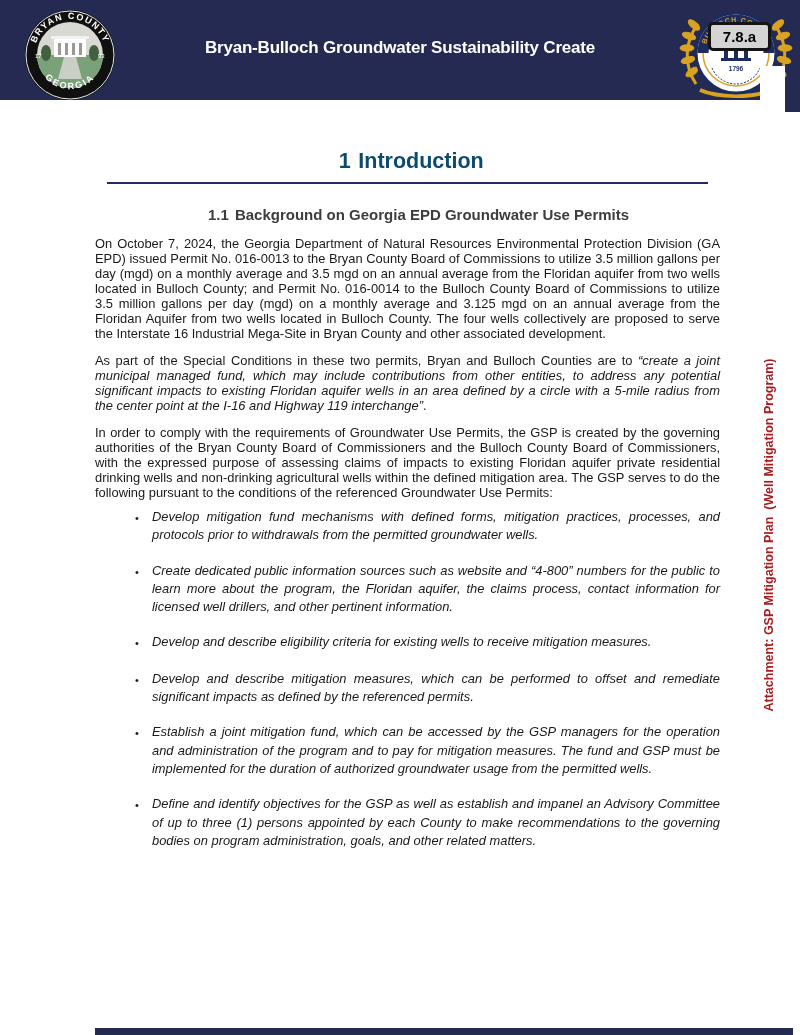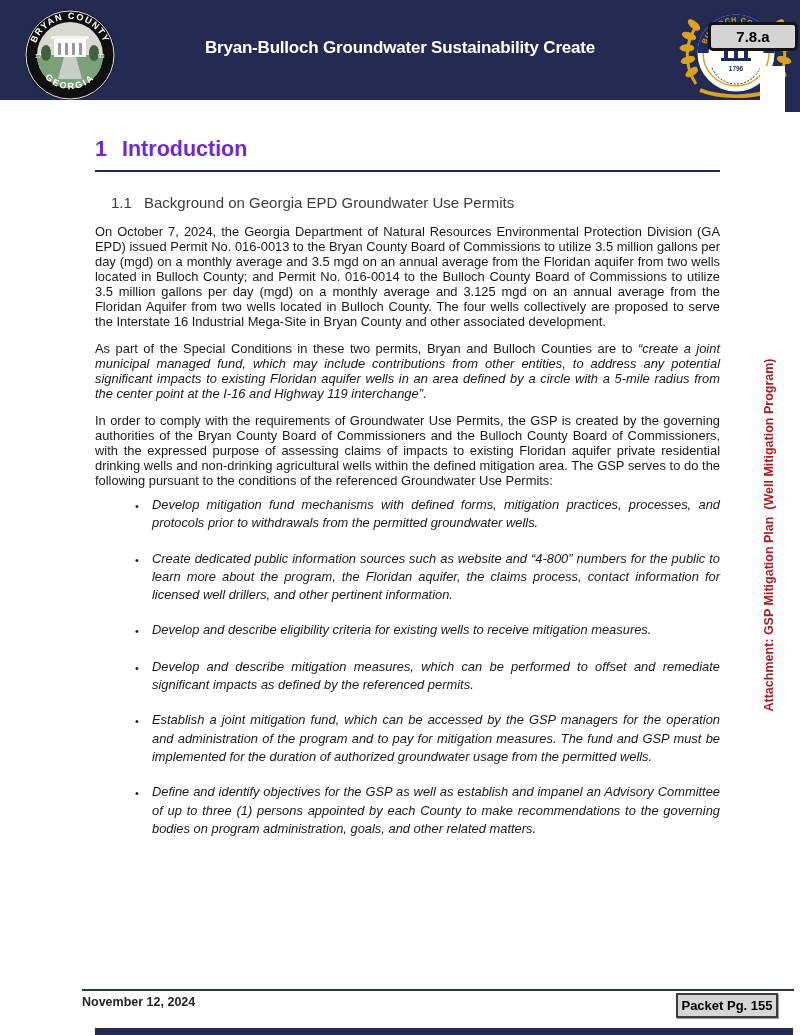--- a/index.html
+++ b/index.html
@@ -5,37 +5,37 @@
   html,body{margin:0;padding:0;background:#fff;}
   .page{position:relative;width:800px;height:1035px;background:#ffffff;overflow:hidden;
         font-family:"Liberation Sans",sans-serif;}
 
   
   .banner{position:absolute;left:0;top:0;width:800px;height:100px;background:#242a52;}
   .banner-title{position:absolute;left:0;right:0;top:38px;text-align:center;color:#ffffff;
         font-size:17px;font-weight:bold;letter-spacing:-0.2px;}
   .seal-left{position:absolute;left:24px;top:9px;}
   .seal-right{position:absolute;left:678px;top:6px;}
-  .page-tag{position:absolute;left:708px;top:22px;width:90px;height:29px;background:#d4d4d4;
+  .page-tag{position:absolute;left:708px;top:22px;width:63px;height:29px;background:#d4d4d4;
         border:3px solid #141414;border-radius:5px;box-sizing:border-box;
         display:flex;align-items:center;justify-content:center;
         font-size:15px;font-weight:bold;color:#000;}
   .white-patch{position:absolute;left:760px;top:66px;width:25px;height:34px;background:#ffffff;}
   .navy-notch{position:absolute;left:785px;top:100px;width:15px;height:12px;background:#242a52;}
 
   
   .sidebar-label{position:absolute;left:769px;top:535px;transform:translate(-50%,-50%) rotate(-90deg);
         white-space:pre;font-size:12.5px;font-weight:bold;color:#a81d20;width:max-content;}
 
   
   .doc{position:absolute;left:95px;top:136px;width:625px;color:#191919;}
-  h1.h1{margin:0;padding:0 0 8px 0;border-bottom:2.5px solid #1f2c5e;color:#6d28d9;
-        font-size:21.5px;line-height:26px;font-weight:bold;}
+  h1.h1{margin:12px;padding:0 0 8px 0;border-bottom:2.5px solid #1f2c5e;color:#0c4a6e;
+        font-size:21.5px;line-height:26px;font-weight:bold;text-align:center;}
   h1.h1 .num{display:inline-block;min-width:27px;}
-  h2.h2{margin:21px 0 0 16px;color:#3d3d3d;font-size:15px;line-height:19px;font-weight:normal;}
+  h2.h2{margin:21px 0 0 16px;color:#3d3d3d;font-size:15px;line-height:19px;font-weight:bold;text-align:center;}
   h2.h2 .num{display:inline-block;min-width:33px;}
   p.body{margin:12px 0 0 0;font-size:12.9px;line-height:15px;text-align:justify;}
   p.body .q{font-style:italic;}
   ul.bullets{margin:8px 0 0 0;padding:0 0 0 40px;list-style:none;}
   ul.bullets li{display:flex;margin:0 0 17px 0;font-style:italic;font-size:12.9px;
         line-height:18.3px;text-align:justify;}
   ul.bullets li .marker{width:17px;flex:0 0 17px;font-style:normal;font-size:11px;padding-top:1px;}
   ul.bullets li .btxt{flex:1;}
 
   
@@ -166,20 +166,15 @@
         <span class="marker">•</span>
         <span class="btxt">Establish a joint mitigation fund, which can be accessed by the GSP managers for the operation and administration of the program and to pay for mitigation measures.  The fund and GSP must be implemented for the duration of authorized groundwater usage from the permitted wells.</span>
       </li>
       <li>
         <span class="marker">•</span>
         <span class="btxt">Define and identify objectives for the GSP as well as establish and impanel an Advisory Committee of up to three (1) persons appointed by each County to make recommendations to the governing bodies on program administration, goals, and other related matters.</span>
       </li>
     </ul>
   </div>
 
-  <div class="footer">
-    <div class="footer-rule"></div>
-    <div class="footer-date">November 12, 2024</div>
-    <div class="packet-box">Packet Pg. 155</div>
-  </div>
 
   <div class="next-page-strip"></div>
 </div>
 
 </body></html>

